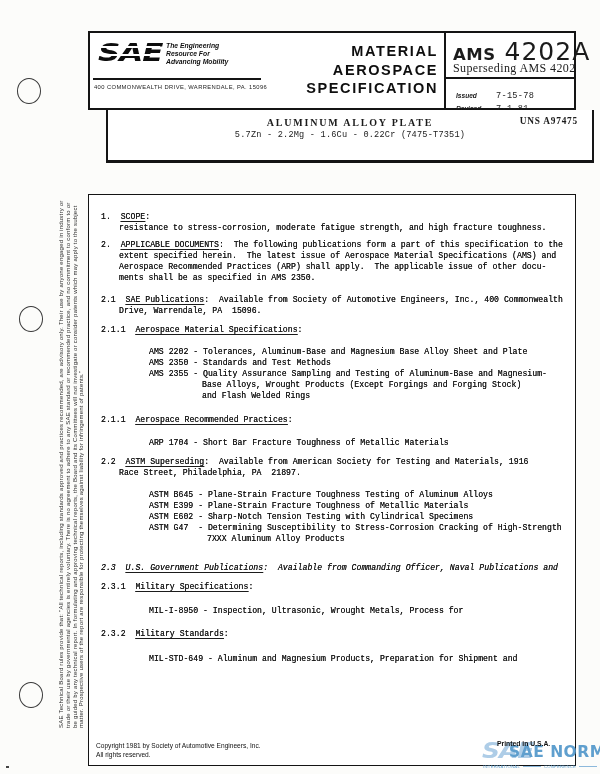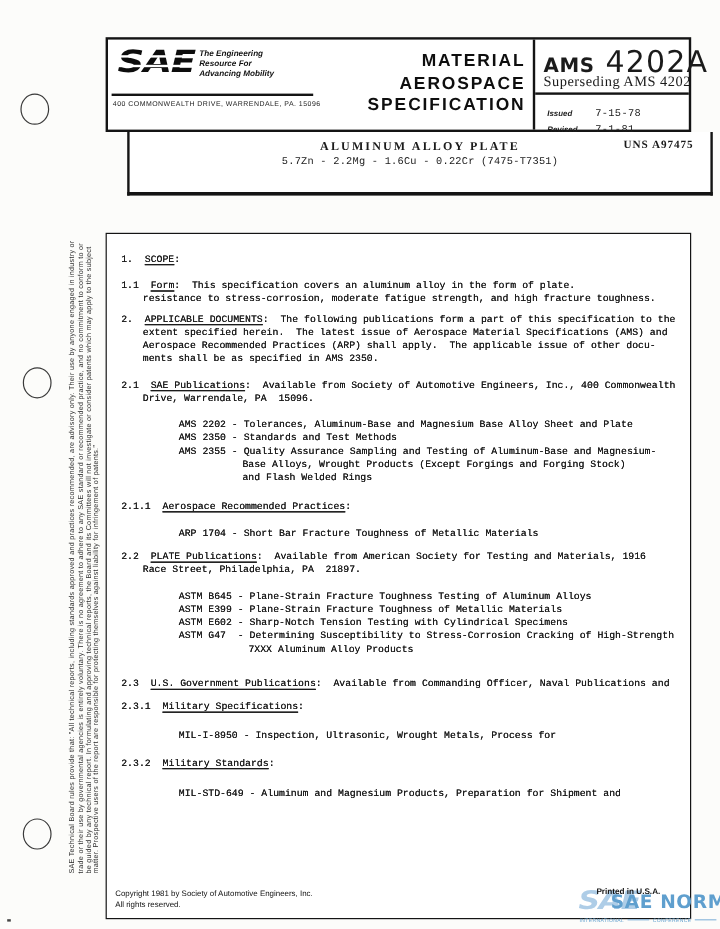--- a/index.html
+++ b/index.html
@@ -39,21 +39,21 @@
   .body-flow{position:absolute;left:0;top:0;right:0;padding:16px 8px 0 12px;box-sizing:border-box;}
   .line{font-family:"Liberation Mono",monospace;font-size:8.2px;line-height:11px;color:#1b1b1b;text-shadow:0 0 0.3px #1b1b1b;white-space:pre;}
   .line span{white-space:pre;}
   .line .u{text-decoration:underline;text-underline-offset:1.5px;}
   .i1{padding-left:18px;}
   .i2{padding-left:48px;}
   .i3{padding-left:101px;}
   .i4{padding-left:106px;}
   .i5{padding-left:116px;}
   .mt6{margin-top:6px;}.mt8{margin-top:8px;}.mt11{margin-top:11px;}
-  .mt12{margin-top:12px;}.mt13{margin-top:13px;}.mt14{margin-top:14px;}.mt18{margin-top:18px;}
+  .mt12{margin-top:12px;}.mt13{margin-top:13px;}.mt14{margin-top:14px;}.mt18{margin-top:18px;font-style:italic;}
   
   .copyright{position:absolute;left:96px;top:741px;font-size:6.6px;line-height:9px;color:#111;}
   .printed{position:absolute;left:497px;top:740px;font-size:6.8px;font-weight:bold;color:#111;z-index:3;white-space:nowrap;}
   .watermark{position:absolute;left:482px;top:736px;width:116px;height:38px;z-index:1;}
   .wm-ghost{position:absolute;left:0;top:2px;font-family:"DejaVu Sans",sans-serif;font-weight:900;font-style:italic;font-size:25px;letter-spacing:-1px;color:#aecde7;transform:scaleY(0.85);transform-origin:top left;}
   .wm-text{position:absolute;left:27px;top:7px;font-family:"DejaVu Sans",sans-serif;font-weight:900;font-size:15.5px;letter-spacing:0.5px;color:#5f9fce;white-space:nowrap;}
   .wm-sub{position:absolute;left:1px;top:28px;width:114px;display:flex;align-items:center;gap:3px;font-size:4.2px;letter-spacing:0.3px;color:#5f9fce;white-space:nowrap;}
   .wm-rule{flex:1;height:1px;background:#8db9dc;}
 </style>
 </head>
@@ -106,36 +106,36 @@
 
 <div class="title-box">
   <div class="doc-title">ALUMINUM ALLOY PLATE</div>
   <div class="doc-comp">5.7Zn - 2.2Mg - 1.6Cu - 0.22Cr (7475-T7351)</div>
   <div class="uns">UNS A97475</div>
 </div>
 
 <div class="main-box">
   <div class="body-flow">
     <div class="line"><span>1.  </span><span class="u">SCOPE</span><span>:</span></div>
-    <div class="line mt11"><span>1.1  </span><span class="u">Form</span><span>:  This specification covers an aluminum alloy in the form of plate.</span></div>
     <div class="line i1"><span>resistance to stress-corrosion, moderate fatigue strength, and high fracture toughness.</span></div>
     <div class="line mt6"><span>2.  </span><span class="u">APPLICABLE DOCUMENTS</span><span>:  The following publications form a part of this specification to the</span></div>
     <div class="line i1"><span>extent specified herein.  The latest issue of Aerospace Material Specifications (AMS) and</span></div>
     <div class="line i1"><span>Aerospace Recommended Practices (ARP) shall apply.  The applicable issue of other docu-</span></div>
     <div class="line i1"><span>ments shall be as specified in AMS 2350.</span></div>
     <div class="line mt11"><span>2.1  </span><span class="u">SAE Publications</span><span>:  Available from Society of Automotive Engineers, Inc., 400 Commonwealth</span></div>
     <div class="line i1"><span>Drive, Warrendale, PA  15096.</span></div>
+    <div class="line mt8"><span>2.1.1  </span><span class="u">Aerospace Material Specifications</span><span>:</span></div>
     <div class="line i2 mt11"><span>AMS 2202 - Tolerances, Aluminum-Base and Magnesium Base Alloy Sheet and Plate</span></div>
     <div class="line i2"><span>AMS 2350 - Standards and Test Methods</span></div>
     <div class="line i2"><span>AMS 2355 - Quality Assurance Sampling and Testing of Aluminum-Base and Magnesium-</span></div>
     <div class="line i3"><span>Base Alloys, Wrought Products (Except Forgings and Forging Stock)</span></div>
     <div class="line i3"><span>and Flash Welded Rings</span></div>
     <div class="line mt13"><span>2.1.1  </span><span class="u">Aerospace Recommended Practices</span><span>:</span></div>
     <div class="line i2 mt12"><span>ARP 1704 - Short Bar Fracture Toughness of Metallic Materials</span></div>
-    <div class="line mt8"><span>2.2  </span><span class="u">PLATE Publications</span><span>:  Available from American Society for Testing and Materials, 1916</span></div>
+    <div class="line mt8"><span>2.2  </span><span class="u">ASTM Superseding</span><span>:  Available from American Society for Testing and Materials, 1916</span></div>
     <div class="line i1"><span>Race Street, Philadelphia, PA  21897.</span></div>
     <div class="line i2 mt11"><span>ASTM B645 - Plane-Strain Fracture Toughness Testing of Aluminum Alloys</span></div>
     <div class="line i2"><span>ASTM E399 - Plane-Strain Fracture Toughness of Metallic Materials</span></div>
     <div class="line i2"><span>ASTM E602 - Sharp-Notch Tension Testing with Cylindrical Specimens</span></div>
     <div class="line i2"><span>ASTM G47  - Determining Susceptibility to Stress-Corrosion Cracking of High-Strength</span></div>
     <div class="line i4"><span>7XXX Aluminum Alloy Products</span></div>
     <div class="line mt18"><span>2.3  </span><span class="u">U.S. Government Publications</span><span>:  Available from Commanding Officer, Naval Publications and</span></div>
     <div class="line mt8"><span>2.3.1  </span><span class="u">Military Specifications</span><span>:</span></div>
     <div class="line i2 mt13"><span>MIL-I-8950 - Inspection, Ultrasonic, Wrought Metals, Process for</span></div>
     <div class="line mt12"><span>2.3.2  </span><span class="u">Military Standards</span><span>:</span></div>

